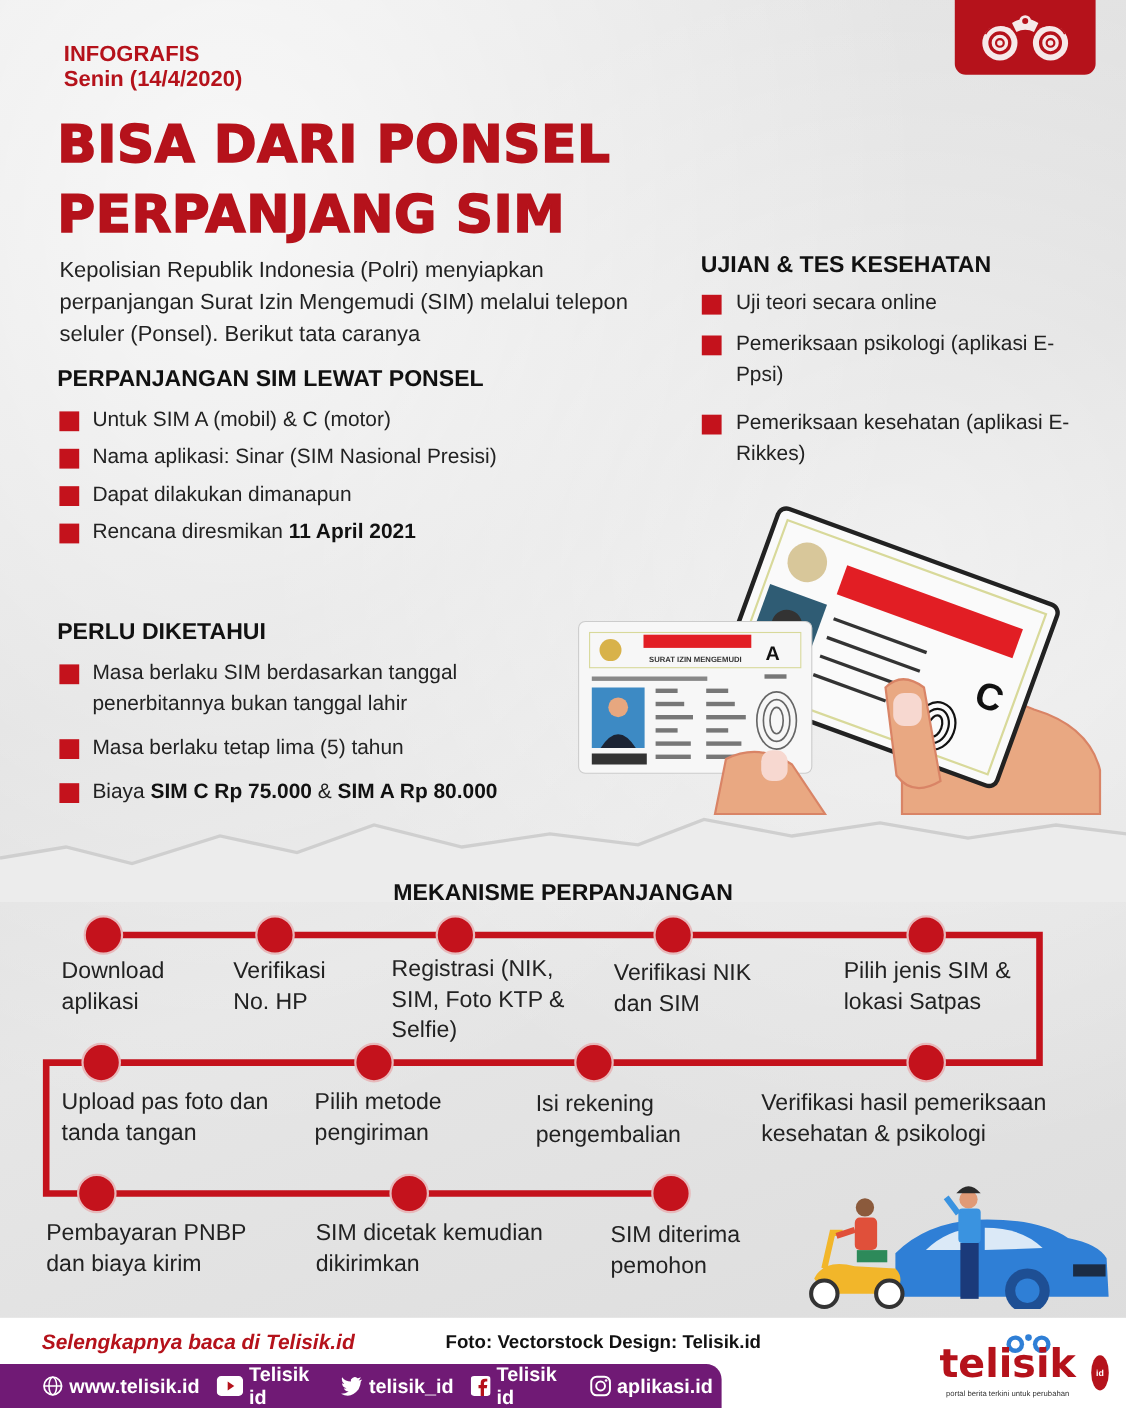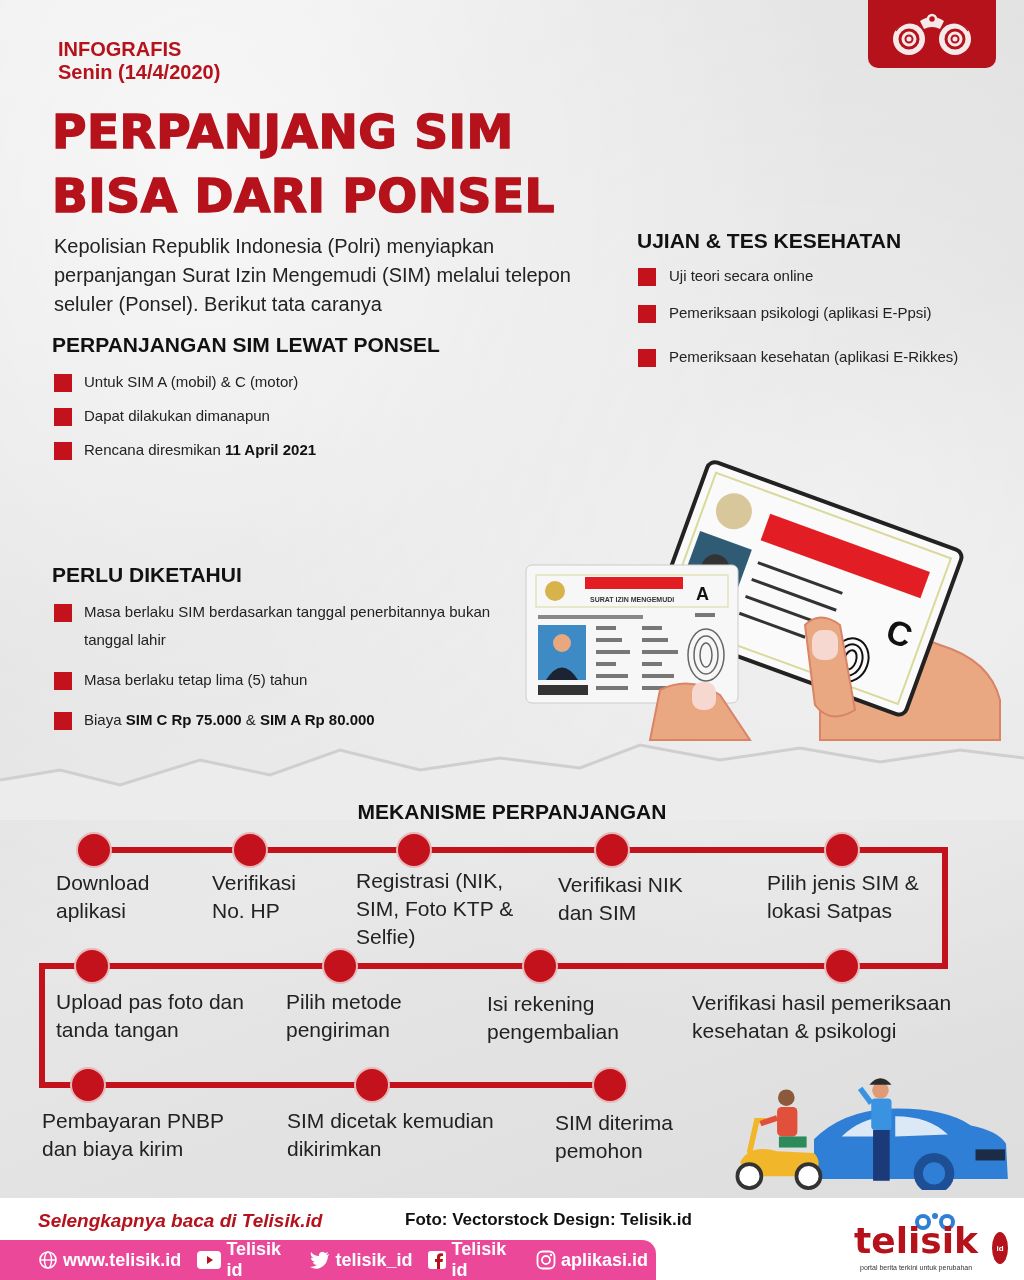--- a/index.html
+++ b/index.html
@@ -19,21 +19,21 @@
   .kicker { left: 58px; top: 38px; color: #b5121b; font-weight: bold; font-size: 20px; line-height: 23px; }
   .kicker .date { font-weight: bold; }
   .title { left: 52px; top: 100px; color: #b5121b; font-family: "DejaVu Sans", sans-serif; font-weight: 900; font-size: 47px; line-height: 64px; letter-spacing: 0.5px; -webkit-text-stroke: 1.5px #b5121b; }
 
   .brand-badge { left: 868px; top: 0; width: 128px; height: 68px; background: #b5121b; border-radius: 0 0 10px 10px; display: flex; align-items: center; justify-content: center; }
 
   .intro { left: 54px; top: 232px; width: 520px; font-size: 20px; line-height: 29px; color: #222; }
 
   .section-h { font-weight: bold; font-size: 21px; color: #111; }
   .list { list-style: none; }
-  .list li { position: relative; padding-left: 30px; font-size: 15px; line-height: 28px; color: #222; }
+  .list li { position: relative; padding-left: 30px; font-size: 19px; line-height: 28px; color: #222; }
   .list li .bullet { position: absolute; left: 0; top: 6px; width: 18px; height: 18px; background: #c4121c; }
   .list li b { font-weight: bold; color: #111; }
 
   .s1-h { left: 52px; top: 333px; }
   .s1-list { left: 54px; top: 368px; width: 480px; }
   .s1-list li { margin-bottom: 6px; }
 
   .s2-h { left: 52px; top: 563px; }
   .s2-list { left: 54px; top: 598px; width: 470px; }
   .s2-list li { margin-bottom: 12px; }
@@ -53,41 +53,41 @@
   .flow { left: 0; top: 0; width: 1024px; height: 1280px; pointer-events: none; }
   .step { position: absolute; font-size: 21px; line-height: 28px; color: #222; }
 
   
   .vehicles { left: 700px; top: 1070px; width: 324px; height: 120px; }
 
   
   .footer-white { left: 0; top: 1198px; width: 1024px; height: 82px; background: #ffffff; }
   .readmore { left: 38px; top: 1210px; color: #b5121b; font-weight: bold; font-style: italic; font-size: 19px; }
   .credit { left: 405px; top: 1210px; color: #111; font-weight: bold; font-size: 17px; }
-  .social-bar { left: 0; top: 1240px; width: 656px; height: 40px; background: #ec4899; border-radius: 0 14px 0 0; display: flex; align-items: center; padding-left: 38px; gap: 8px; }
+  .social-bar { left: 0; top: 1240px; width: 656px; height: 40px; background: #701a75; border-radius: 0 14px 0 0; display: flex; align-items: center; padding-left: 38px; gap: 8px; }
   .social { display: flex; align-items: center; gap: 5px; color: #fff; font-weight: bold; font-size: 18px; margin-right: 8px; }
   .social .ic { display: inline-flex; align-items: center; justify-content: center; }
 
   .logo { left: 852px; top: 1212px; width: 170px; height: 64px; }
   .logo-word { position: absolute; left: 2px; top: 8px; font-family: "DejaVu Sans", sans-serif; font-weight: 900; font-size: 36px; color: #b5121b; letter-spacing: 0px; }
   .logo-tag { position: absolute; left: 8px; top: 52px; font-size: 7px; color: #333; }
   .logo-id { position: absolute; left: 140px; top: 20px; width: 16px; height: 32px; border-radius: 50%; background: #b5121b; color: #fff; font-size: 8px; font-weight: bold; display: flex; align-items: center; justify-content: center; }
   .logo-eyes { position: absolute; left: 60px; top: 0; }
 </style>
 </head>
 <body>
 
 <div class="abs kicker">
   <div>INFOGRAFIS</div>
   <div class="date">Senin (14/4/2020)</div>
 </div>
 
 <div class="abs title">
+  <div>BISA DARI PONSEL</div>
   <div>PERPANJANG SIM</div>
-  <div>BISA DARI PONSEL</div>
 </div>
 
 <div class="abs brand-badge">
   <svg width="100" height="46" viewBox="0 0 100 46">
     <path d="M38 10 Q50 2 62 10 L58 18 Q50 14 42 18 Z" fill="#f6e9e9"></path>
     <circle cx="50" cy="8" r="4" fill="#b5121b" stroke="#f6e9e9" stroke-width="2.5"></circle>
     <circle cx="27" cy="28" r="16" fill="#f6e9e9"></circle>
     <circle cx="73" cy="28" r="16" fill="#f6e9e9"></circle>
     <circle cx="27" cy="28" r="9" fill="none" stroke="#b5121b" stroke-width="3"></circle>
     <circle cx="73" cy="28" r="9" fill="none" stroke="#b5121b" stroke-width="3"></circle>
@@ -96,20 +96,21 @@
     <path d="M14 20 A16 16 0 0 1 34 13" fill="none" stroke="#b5121b" stroke-width="1.5"></path>
     <path d="M86 20 A16 16 0 0 0 66 13" fill="none" stroke="#b5121b" stroke-width="1.5"></path>
   </svg>
 </div>
 
 <p class="abs intro">Kepolisian Republik Indonesia (Polri) menyiapkan perpanjangan Surat Izin Mengemudi (SIM) melalui telepon seluler (Ponsel). Berikut tata caranya</p>
 
 <div class="abs section-h s1-h">PERPANJANGAN SIM LEWAT PONSEL</div>
 <ul class="abs list s1-list">
   <li><span class="bullet"></span><span>Untuk SIM A (mobil) &amp; C (motor)</span></li>
+  <li><span class="bullet"></span><span>Nama aplikasi: Sinar (SIM Nasional Presisi)</span></li>
   <li><span class="bullet"></span><span>Dapat dilakukan dimanapun</span></li>
   <li><span class="bullet"></span><span>Rencana diresmikan </span><b>11 April 2021</b></li>
 </ul>
 
 <div class="abs section-h s3-h">UJIAN &amp; TES KESEHATAN</div>
 <ul class="abs list s3-list">
   <li><span class="bullet"></span><span>Uji teori secara online</span></li>
   <li style="margin-bottom:16px"><span class="bullet"></span><span>Pemeriksaan psikologi (aplikasi E-Ppsi)</span></li>
   <li><span class="bullet"></span><span>Pemeriksaan kesehatan (aplikasi E-Rikkes)</span></li>
 </ul>

